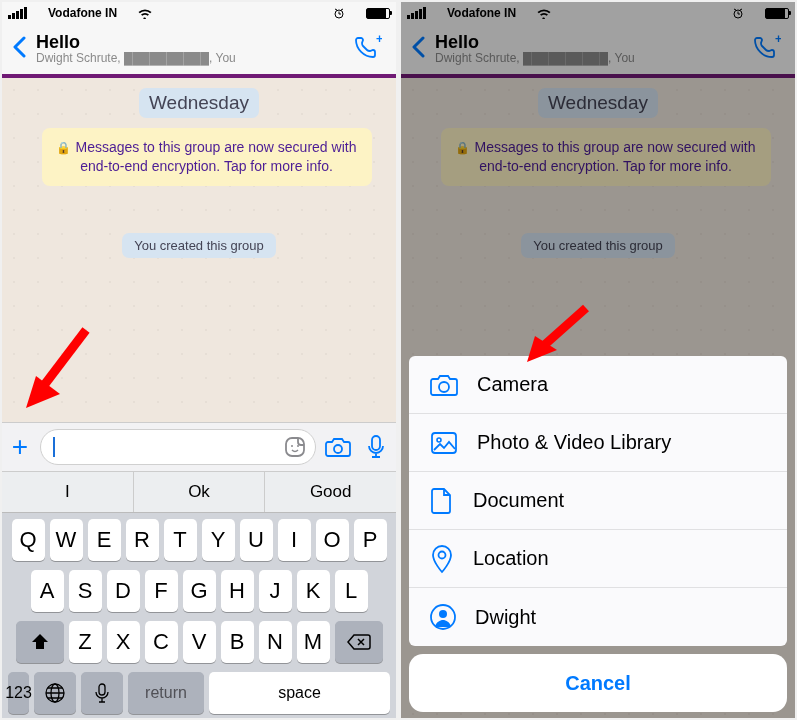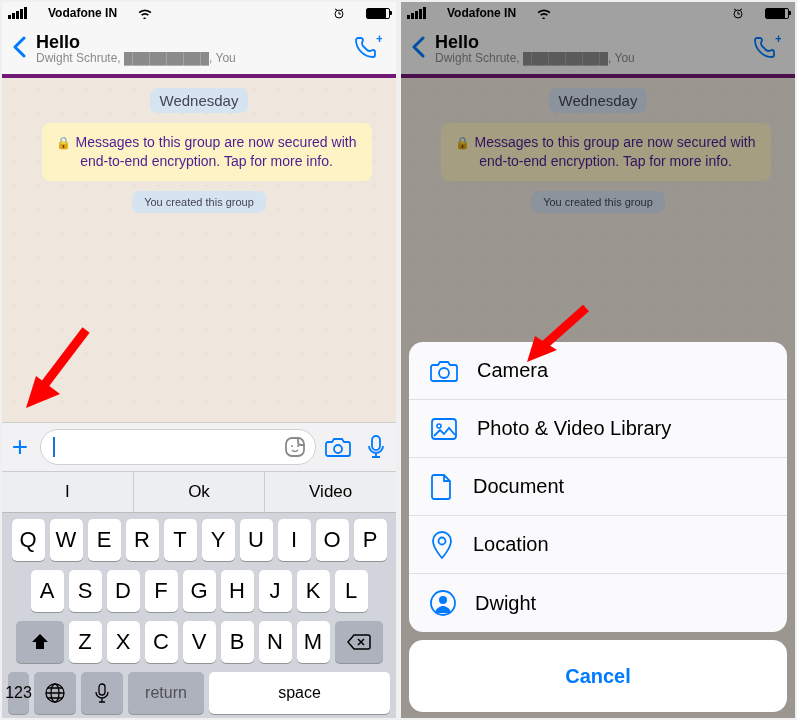--- a/index.html
+++ b/index.html
@@ -73,42 +73,43 @@
     background-size: 24px 24px;
     padding: 10px 8px;
     display:flex;
     flex-direction:column;
     align-items:center;
     gap:10px;
   }
   .date-pill {
     background: #d6e4f1;
     color: #445;
-    font-size: 15px;
+    font-size: 19px;
     padding: 4px 10px;
     border-radius: 7px;
   }
   .encryption-notice {
     background: #fdf3c5;
     color: #4c1d95;
     font-size: 14px;
     border-radius: 8px;
     padding: 10px 14px;
     text-align: center;
     max-width: 330px;
     line-height: 1.35;
     margin-left: 15px;
   }
   .lock { font-size: 12px; margin-right:4px;}
   .system-pill {
     background: #d6e4f1;
     color: #445;
-    font-size: 11px;
+    font-size: 13px;
     padding: 5px 12px;
     border-radius: 7px;
+    margin-top: 37px;
   }
   
   .composer {
     background: #f2f2f4;
     border-top: 1px solid #ccc;
     padding: 6px 6px;
     display:flex;
     align-items:center;
     gap:8px;
   }
@@ -180,40 +181,40 @@
   
   .action-sheet {
     position:absolute;
     bottom:6px;
     left:8px;
     right:8px;
     z-index:60;
   }
   .sheet-block {
     background:#fafafc;
-    border-radius:14px;
+    border-radius:6px;
     overflow:hidden;
     margin-bottom:8px;
   }
   .sheet-item {
     height:58px;
     display:flex;
     align-items:center;
     padding:0 20px;
     gap:18px;
     border-bottom:1px solid #e0e0e2;
     font-size:20px;
     color:#000;
   }
   .sheet-item:last-child{border-bottom:none;}
   .sheet-item svg { flex-shrink:0;}
   .cancel-btn {
     background:#fff;
     border-radius:14px;
-    height:72px;
+    height:58px;
     display:flex;
     align-items:center;
     justify-content:center;
     font-size:20px;
     font-weight:600;
     color:#007aff;
   }
 </style>
 </head>
 <body>
@@ -292,21 +293,21 @@
       <svg width="20" height="26" viewBox="0 0 20 26">
           <rect x="6" y="2" width="8" height="14" rx="4" fill="none" stroke="#007aff" stroke-width="1.8"></rect>
           <path d="M3 12a7 7 0 0014 0M10 19v4M6 23h8" fill="none" stroke="#007aff" stroke-width="1.8"></path>
         </svg>
     </div>
   </div>
 
   <div class="suggestion-bar">
     <div class="suggestion">I</div>
     <div class="suggestion">Ok</div>
-    <div class="suggestion">Video</div>
+    <div class="suggestion">Good</div>
   </div>
 
   <div class="keyboard">
     <div class="kb-row">
       <div class="key">Q</div>
       <div class="key">W</div>
       <div class="key">E</div>
       <div class="key">R</div>
       <div class="key">T</div>
       <div class="key">Y</div>

